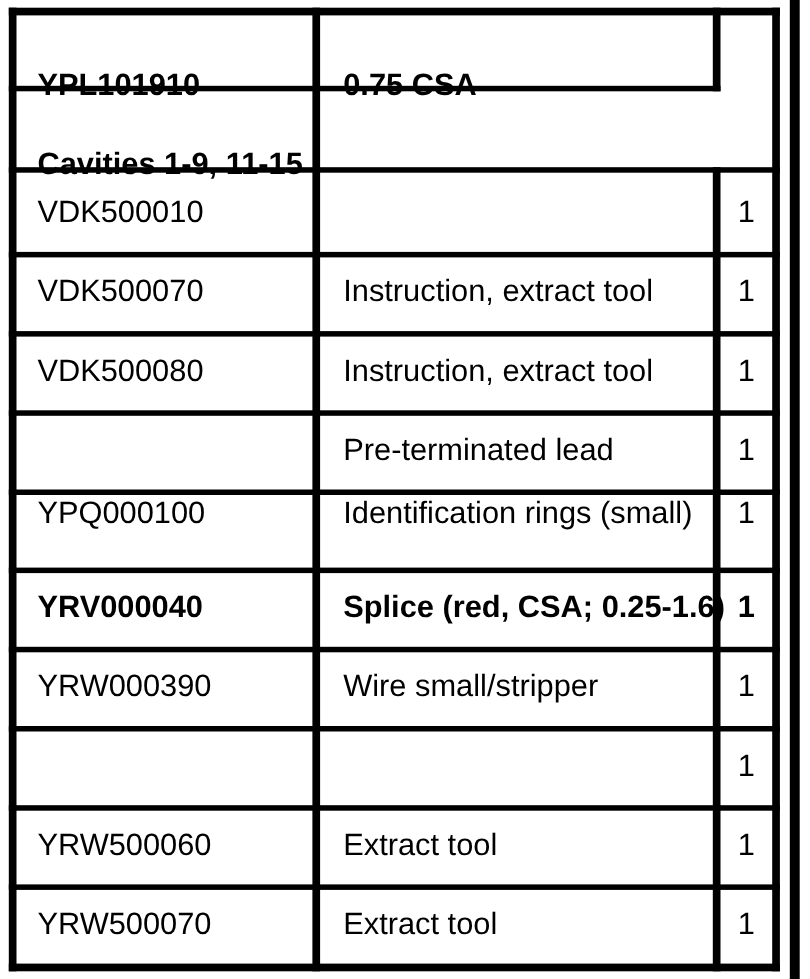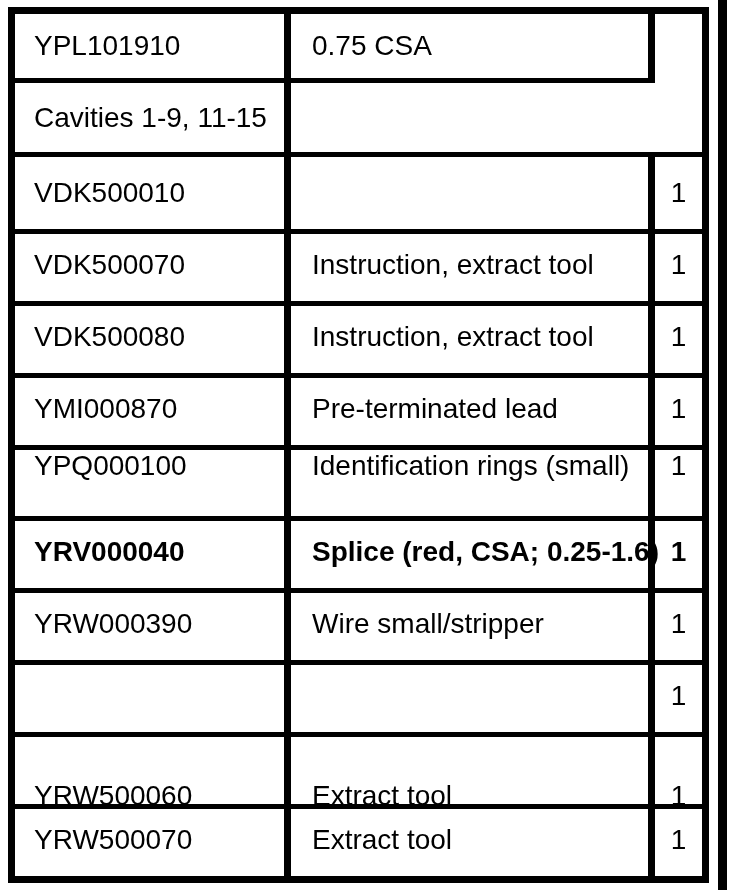--- a/index.html
+++ b/index.html
@@ -21,21 +21,21 @@
     position: absolute;
     background: #000000;
   }
   
   .txt {
     position: absolute;
     white-space: nowrap;
     font-size: 28px;
     color: #000000;
   }
-  .b { font-weight: normal; }
+  .b { font-weight: bold; margin-top: 31px; }
   .row {
     position: absolute;
     left: 0;
     width: 709px;
   }
   .row .txt { top: 0; height: 100%; line-height: inherit; }
   .c1 { left: 34px; }
   .c2 { left: 312px; }
   .c3 { left: 655px; width: 47px; text-align: center; }
 </style>
@@ -83,21 +83,20 @@
     <div class="txt c1">VDK500070</div>
     <div class="txt c2">Instruction, extract tool</div>
     <div class="txt c3">1</div>
   </div>
   <div class="row" style="top:301px; height:72px; line-height:72px;">
     <div class="txt c1">VDK500080</div>
     <div class="txt c2">Instruction, extract tool</div>
     <div class="txt c3">1</div>
   </div>
   <div class="row" style="top:373px; height:72px; line-height:72px;">
-    <div class="txt c1">YMI000870</div>
     <div class="txt c2">Pre-terminated lead</div>
     <div class="txt c3">1</div>
   </div>
   <div class="row" style="top:430px; height:91px; line-height:71px;">
     <div class="txt c1">YPQ000100</div>
     <div class="txt c2">Identification rings (small)</div>
     <div class="txt c3">1</div>
   </div>
   <div class="row" style="top:516px; height:52px; line-height:72px;font-weight:bold;">
     <div class="txt c1">YRV000040</div>
@@ -105,21 +104,21 @@
     <div class="txt c3">1</div>
   </div>
   <div class="row" style="top:588px; height:91px; line-height:72px;">
     <div class="txt c1">YRW000390</div>
     <div class="txt c2">Wire small/stripper</div>
     <div class="txt c3">1</div>
   </div>
   <div class="row" style="top:660px; height:72px; line-height:72px;">
     <div class="txt c3">1</div>
   </div>
-  <div class="row" style="top:732px; height:72px; line-height:72px;margin-top:28px;">
+  <div class="row" style="top:732px; height:72px; line-height:72px;">
     <div class="txt c1">YRW500060</div>
     <div class="txt c2">Extract tool</div>
     <div class="txt c3">1</div>
   </div>
   <div class="row" style="top:804px; height:60px; line-height:72px;">
     <div class="txt c1">YRW500070</div>
     <div class="txt c2">Extract tool</div>
     <div class="txt c3">1</div>
   </div>
 

